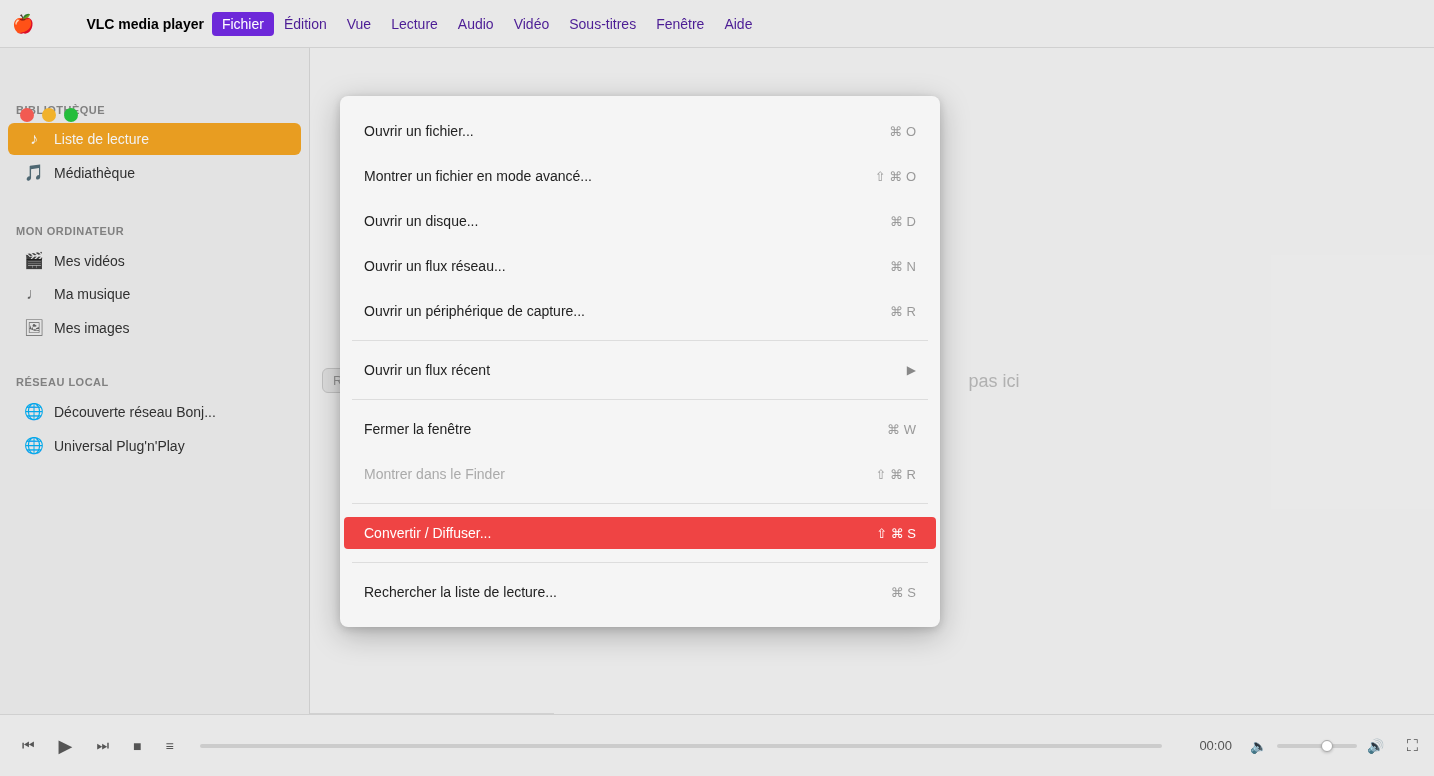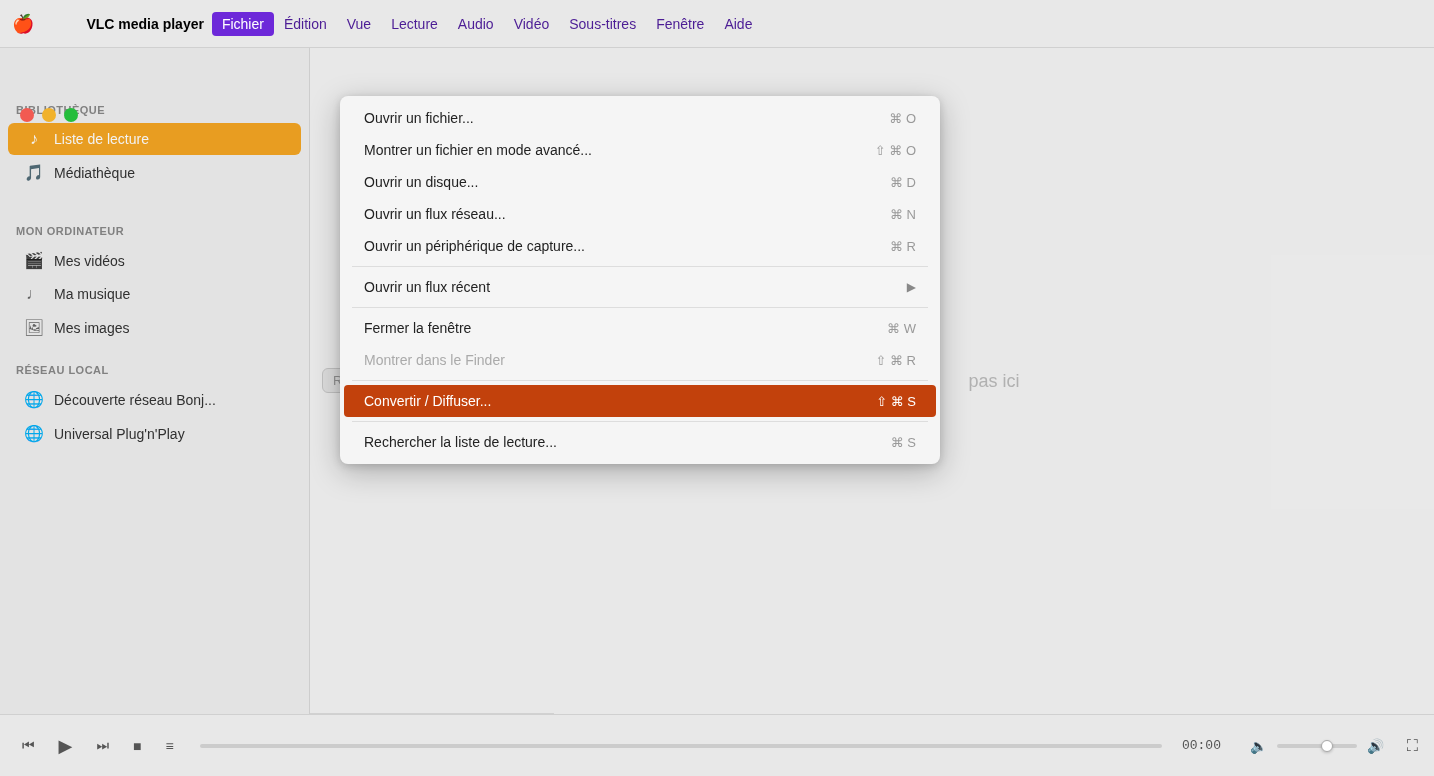--- a/index.html
+++ b/index.html
@@ -164,22 +164,21 @@
       flex: 1;
       height: 4px;
       background: #ccc;
       border-radius: 2px;
       margin: 0 8px;
     }
     .time-display {
       font-size: 13px;
       color: #555;
       min-width: 50px;
-      text-align: left;
-      font-family: Liberation Mono, monospace;
+      text-align: right;
     }
     .volume-container {
       display: flex;
       align-items: center;
       gap: 4px;
     }
     .volume-bar {
       width: 80px;
       height: 4px;
       background: #ccc;
@@ -216,24 +215,24 @@
     }
     .menu-item {
       display: flex;
       align-items: center;
       justify-content: space-between;
       padding: 8px 20px;
       font-size: 14px;
       color: #222;
       cursor: pointer;
       border-radius: 4px;
-      margin: 0 4px;
+      margin: 13px 4px;
     }
     .menu-item.highlighted {
-      background: #c2410c;
+      background: #ef4444;
       color: #fff;
     }
     .menu-item.disabled {
       color: #aaa;
       cursor: default;
     }
     .menu-item-label {}
     .menu-item-shortcut {
       color: #999;
       font-size: 13px;
@@ -321,21 +320,21 @@
       </div>
       <div class="sidebar-item">
         <span class="sidebar-icon">♩</span>
         <span>Ma musique</span>
       </div>
       <div class="sidebar-item">
         <span class="sidebar-icon">🖼</span>
         <span>Mes images</span>
       </div>
 
-      <div class="sidebar-section-label" style="margin-top: 12px;">RÉSEAU LOCAL</div>
+      <div class="sidebar-section-label" style="margin-top: 24px;">RÉSEAU LOCAL</div>
       <div class="sidebar-item">
         <span class="sidebar-icon">🌐</span>
         <span>Découverte réseau Bonj...</span>
       </div>
       <div class="sidebar-item">
         <span class="sidebar-icon">🌐</span>
         <span>Universal Plug'n'Play</span>
       </div>
     </div>
   </div>

